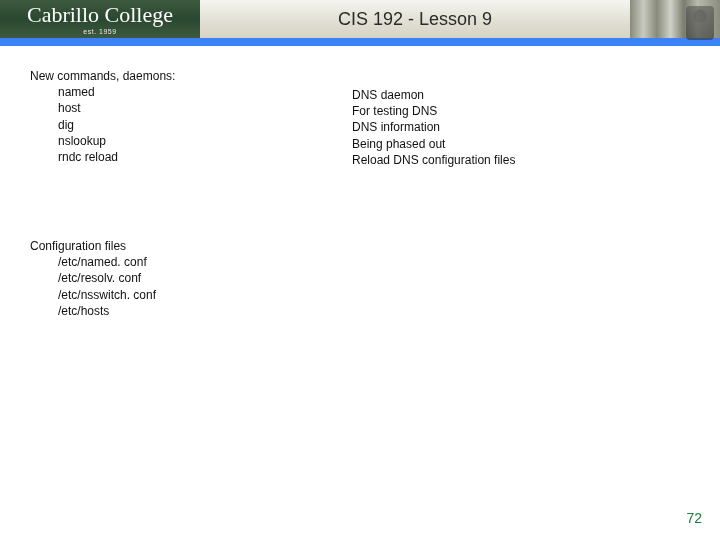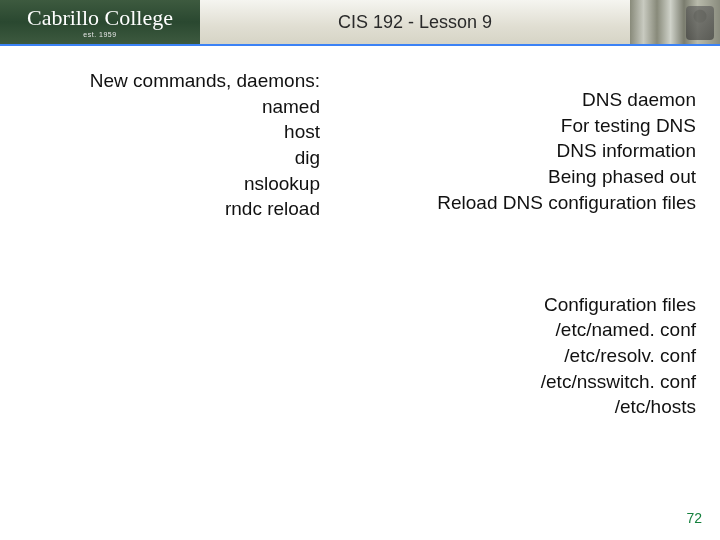--- a/index.html
+++ b/index.html
@@ -9,21 +9,21 @@
     background: #ffffff;
     font-family: Verdana, Geneva, sans-serif;
     position: relative;
     overflow: hidden;
   }
   .header {
     width: 100%;
     height: 46px;
     display: flex;
     align-items: stretch;
-    border-bottom: 2px solid #3b82f6;
+    border-bottom: 8px solid #3b82f6;
   }
   .logo-box {
     width: 200px;
     background: linear-gradient(180deg, #3d5a3f 0%, #2a4830 50%, #3d5a3f 100%);
     display: flex;
     align-items: center;
     justify-content: center;
   }
   .logo-text {
     font-family: "Brush Script MT", cursive;
@@ -59,24 +59,23 @@
     position: absolute;
     right: 6px; top: 6px;
     width: 28px; height: 34px;
     background: radial-gradient(circle at 50% 30%, #3a3a3a 0 6px, transparent 7px),
                 linear-gradient(180deg, #555 0%, #333 100%);
     border-radius: 4px;
     opacity: 0.6;
   }
   .content {
     padding: 22px 24px 0 30px;
-    font-size: 19px;
+    font-size: 12px;
     color: #111;
     line-height: 1.35;
-    text-align: right;
   }
   .row { display: flex; }
   .col-left { width: 290px; }
   .col-right { flex: 1; padding-top: 19px; margin-left: 32px; }
   .section-title { margin-bottom: 0; }
   .indent { padding-left: 28px; }
   .block2 { margin-top: 70px; }
   .page-num {
     position: absolute;
     right: 18px;

